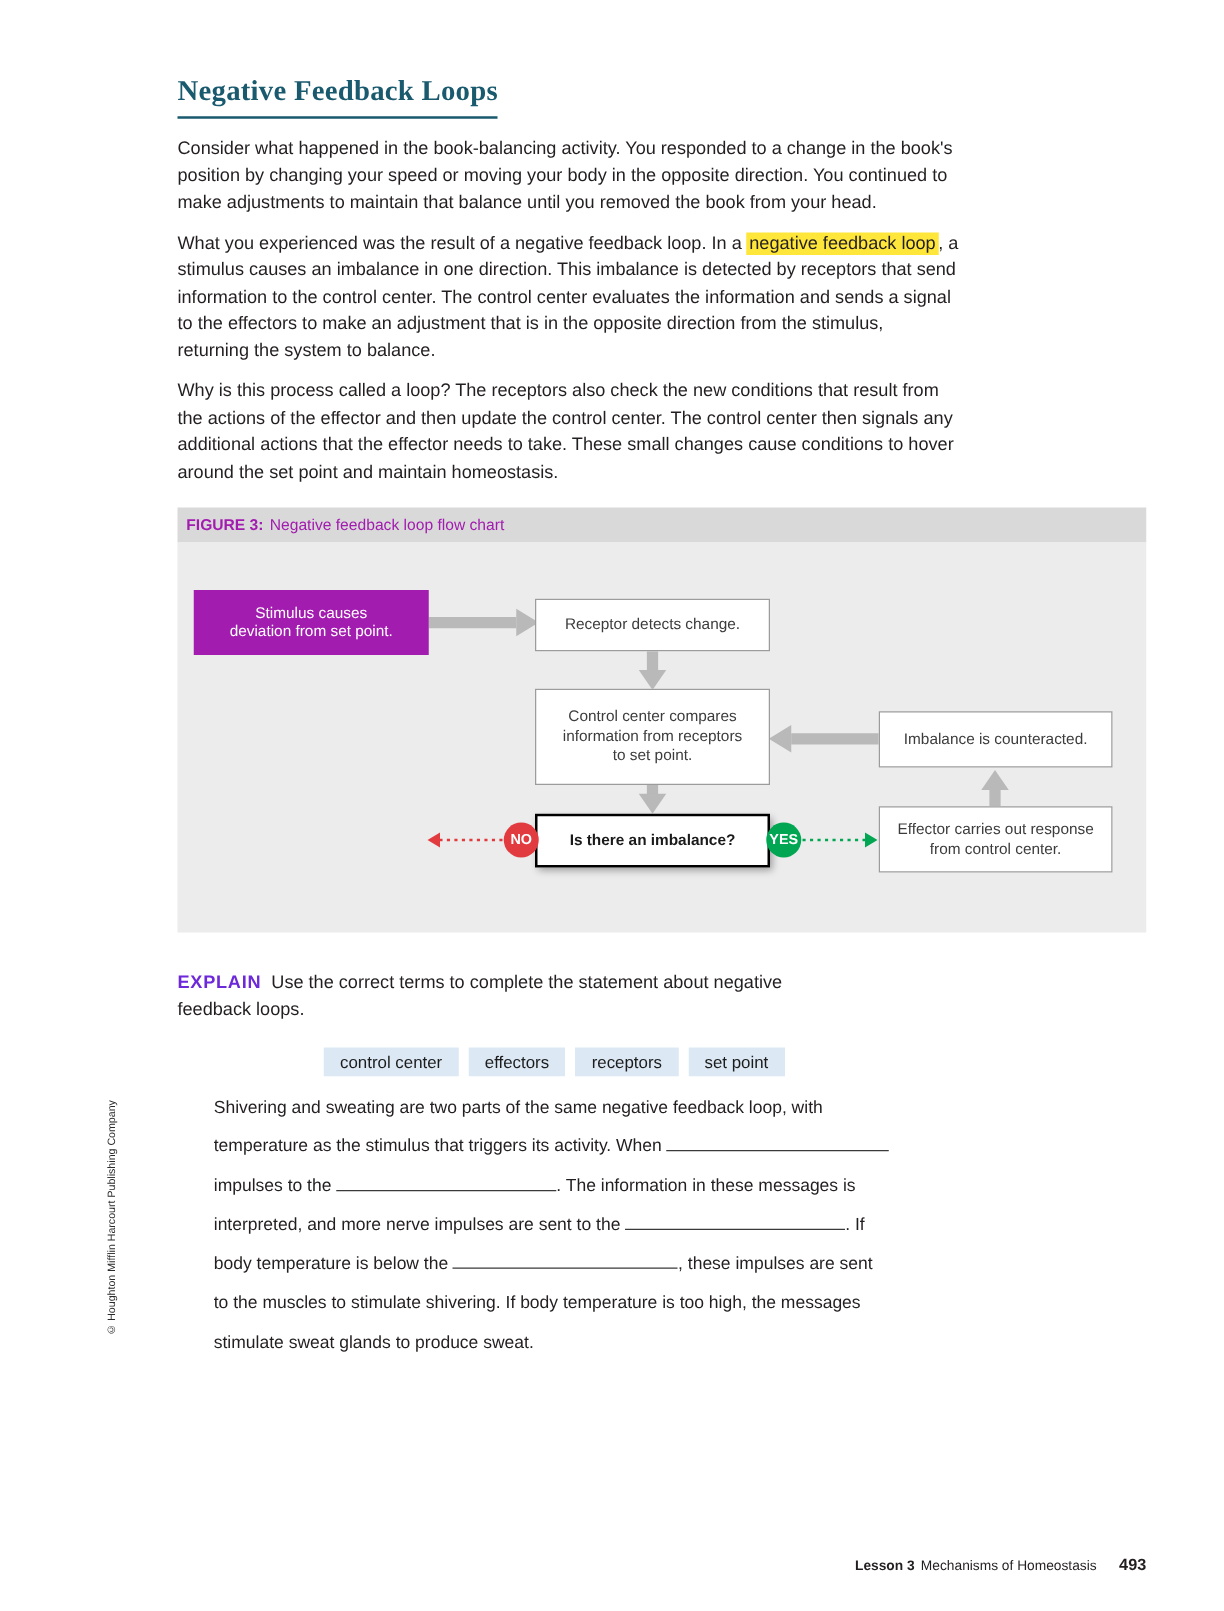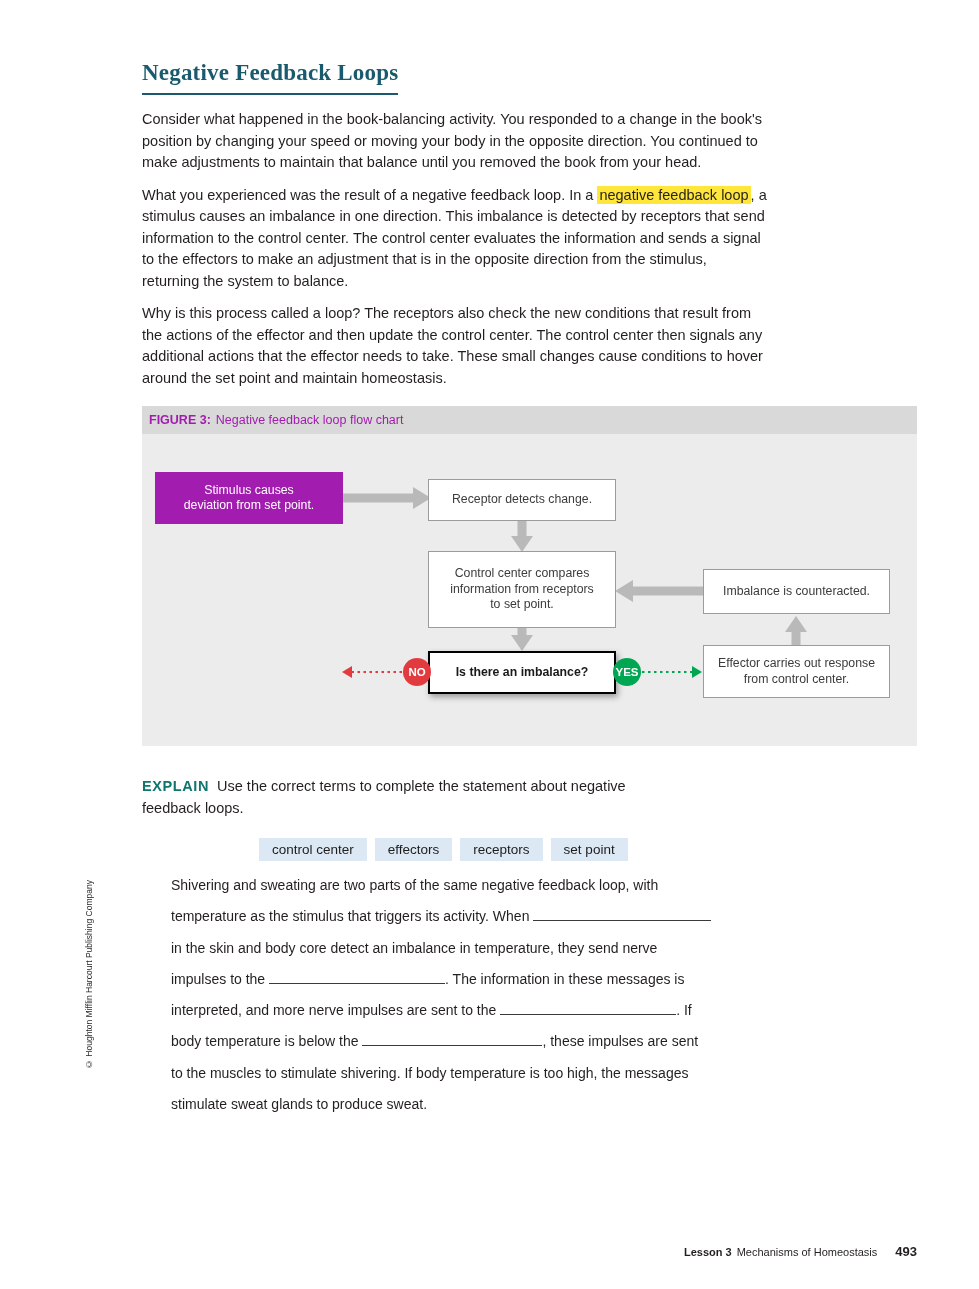--- a/index.html
+++ b/index.html
@@ -26,21 +26,21 @@
           font-size:12.3px; line-height:15.5px; white-space:pre-line; padding:4px; }
   .node.dark { background:#a21caf; color:#ffffff; font-weight:400; }
   .node.light { background:#ffffff; border:1px solid #9c9c9c; color:#3c3c3c; }
   .node.question { background:#ffffff; border:2px solid #000000; font-weight:700; color:#1a1a1a;
                    box-shadow:2px 3px 6px rgba(0,0,0,0.35); z-index:3; }
 
   .badge { position:absolute; width:28px; height:28px; border-radius:50%; color:#ffffff; font-weight:700;
            font-size:11.5px; display:flex; align-items:center; justify-content:center; z-index:4; }
 
   .explain-block { margin-top:30px; width:535px; font-size:14.5px; line-height:21.5px; }
-  .explain-label { color:#0f766e; font-weight:700; letter-spacing:0.6px; margin-right:8px;margin-top:29px; }
+  .explain-label { color:#6d28d9; font-weight:700; letter-spacing:0.6px; margin-right:8px;margin-top:29px; }
 
   .word-bank { margin-top:19px; margin-left:117px; display:flex; gap:8px; }
   .chip { background:#dce9f5; padding:4px 13px; font-size:13.5px; color:#1c1c1c; white-space:nowrap; }
 
   .fill { margin-top:16px; margin-left:29px; font-size:14px; }
   .fill-line { height:31.3px; white-space:nowrap; }
   .blank { display:inline-block; border-bottom:1px solid #3a3a3a; height:13px; vertical-align:baseline; }
 
   .copyright { position:absolute; left:84px; top:872px; height:205px; writing-mode:vertical-rl;
                transform:rotate(180deg); font-size:8.5px; color:#2a2a2a; text-align:center; }
@@ -124,21 +124,20 @@
     <div class="word-bank">
       <span class="chip">control center</span>
       <span class="chip">effectors</span>
       <span class="chip">receptors</span>
       <span class="chip">set point</span>
     </div>
 
     <div class="fill">
         <div class="fill-line"><span>Shivering and sweating are two parts of the same negative feedback loop, with</span></div>
         <div class="fill-line"><span>temperature as the stimulus that triggers its activity. When </span><span class="blank" style="width: 178px;"></span></div>
-        <div class="fill-line"><span>in the skin and body core detect an imbalance in temperature, they send nerve</span></div>
         <div class="fill-line"><span>impulses to the </span><span class="blank" style="width: 176px;"></span><span>. The information in these messages is</span></div>
         <div class="fill-line"><span>interpreted, and more nerve impulses are sent to the </span><span class="blank" style="width: 176px;"></span><span>. If</span></div>
         <div class="fill-line"><span>body temperature is below the </span><span class="blank" style="width: 180px;"></span><span>, these impulses are sent</span></div>
         <div class="fill-line"><span>to the muscles to stimulate shivering. If body temperature is too high, the messages</span></div>
         <div class="fill-line"><span>stimulate sweat glands to produce sweat.</span></div>
       </div>
 
   </div>
 
   <div class="copyright">© Houghton Mifflin Harcourt Publishing Company</div>

